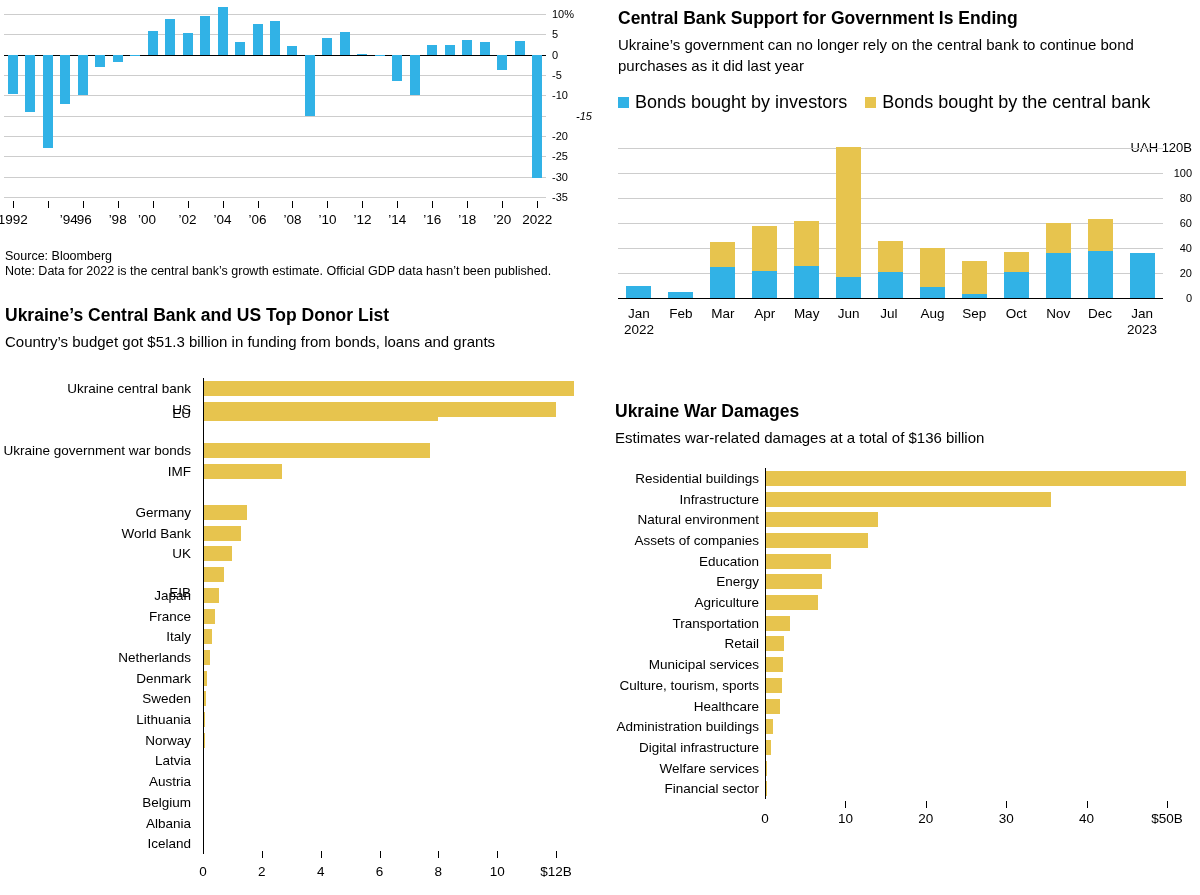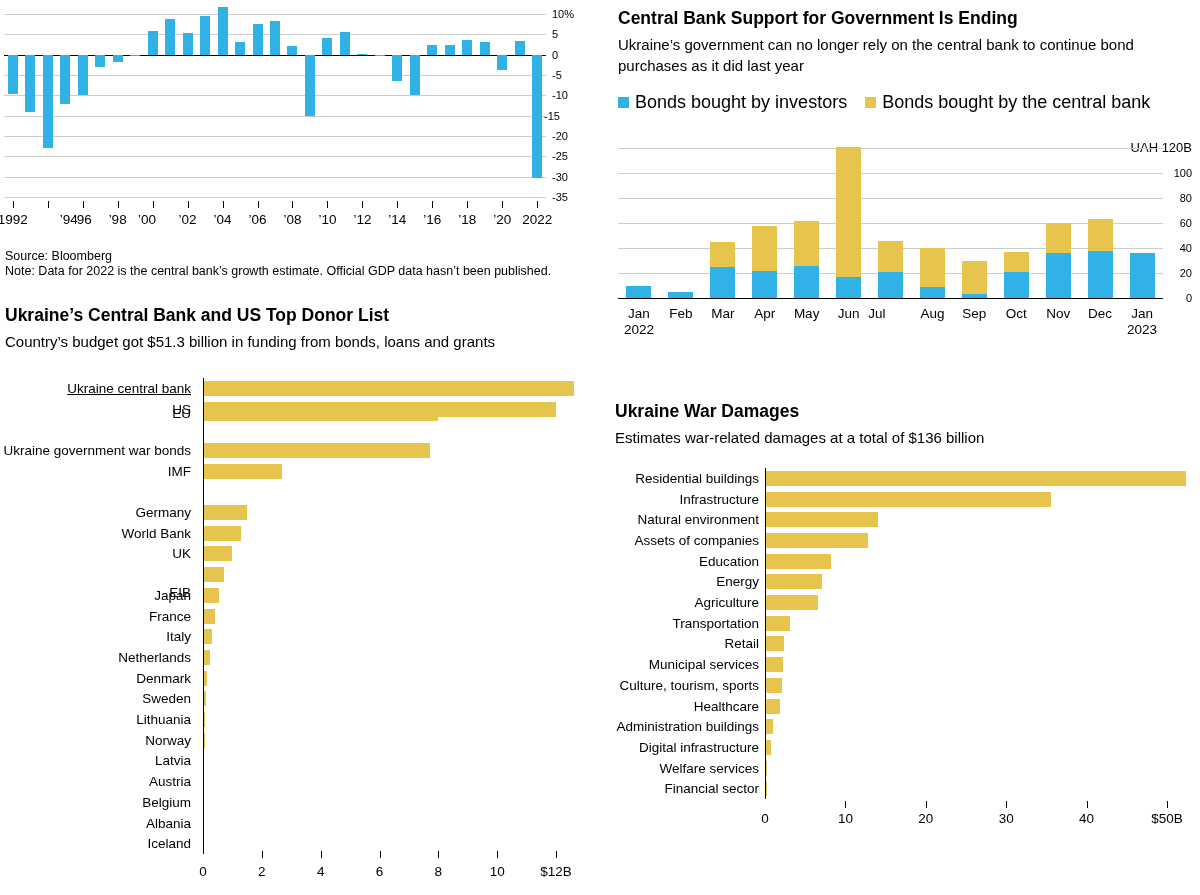--- a/index.html
+++ b/index.html
@@ -40,21 +40,21 @@
       <div class="grid" style="left: 4px; top: 115.667px; width: 542px;"></div>
       <div class="grid" style="left: 4px; top: 136px; width: 542px;"></div>
       <div class="grid" style="left: 4px; top: 156.333px; width: 542px;"></div>
       <div class="grid" style="left: 4px; top: 176.667px; width: 542px;"></div>
       <div class="grid" style="left: 4px; top: 197px; width: 542px;"></div>
       <div class="ylab" style="left: 552px; top: 6px;">10%</div>
       <div class="ylab" style="left: 552px; top: 26.3333px;">5</div>
       <div class="ylab" style="left: 552px; top: 46.6667px;">0</div>
       <div class="ylab" style="left: 552px; top: 67px;">-5</div>
       <div class="ylab" style="left: 552px; top: 87.3333px;">-10</div>
-      <div class="ylab" style="left: 544px; top: 107.667px;">-15</div>
+      <div class="ylab" style="left: 576px; top: 107.667px; font-style: italic;">-15</div>
       <div class="ylab" style="left: 552px; top: 128px;">-20</div>
       <div class="ylab" style="left: 552px; top: 148.333px;">-25</div>
       <div class="ylab" style="left: 552px; top: 168.667px;">-30</div>
       <div class="ylab" style="left: 552px; top: 189px;">-35</div>
       <div class="vbar" style="left: 7.74194px; width: 10px; top: 54.6667px; height: 39.4467px; background: rgb(49, 178, 230);"></div>
       <div class="vbar" style="left: 25.2258px; width: 10px; top: 54.6667px; height: 57.7467px; background: rgb(49, 178, 230);"></div>
       <div class="vbar" style="left: 42.7097px; width: 10px; top: 54.6667px; height: 93.1267px; background: rgb(49, 178, 230);"></div>
       <div class="vbar" style="left: 60.1935px; width: 10px; top: 54.6667px; height: 49.6133px; background: rgb(49, 178, 230);"></div>
       <div class="vbar" style="left: 77.6774px; width: 10px; top: 54.6667px; height: 40.6667px; background: rgb(49, 178, 230);"></div>
       <div class="vbar" style="left: 95.1613px; width: 10px; top: 54.6667px; height: 12.2px; background: rgb(49, 178, 230);"></div>
@@ -160,21 +160,21 @@
       <div class="vbar" style="left: 134.231px; width: 25px; top: 217.5px; height: 45px; background: rgb(231, 196, 78);"></div>
       <div class="xlab" style="left: 116.731px; top: 298px; width: 60px;">Apr</div>
       <div class="vbar" style="left: 176.154px; width: 25px; top: 257.5px; height: 32.5px; background: rgb(49, 178, 230);"></div>
       <div class="vbar" style="left: 176.154px; width: 25px; top: 212.5px; height: 45px; background: rgb(231, 196, 78);"></div>
       <div class="xlab" style="left: 158.654px; top: 298px; width: 60px;">May</div>
       <div class="vbar" style="left: 218.077px; width: 25px; top: 268.75px; height: 21.25px; background: rgb(49, 178, 230);"></div>
       <div class="vbar" style="left: 218.077px; width: 25px; top: 138.75px; height: 130px; background: rgb(231, 196, 78);"></div>
       <div class="xlab" style="left: 200.577px; top: 298px; width: 60px;">Jun</div>
       <div class="vbar" style="left: 260px; width: 25px; top: 263.75px; height: 26.25px; background: rgb(49, 178, 230);"></div>
       <div class="vbar" style="left: 260px; width: 25px; top: 232.5px; height: 31.25px; background: rgb(231, 196, 78);"></div>
-      <div class="xlab" style="left: 229px; top: 298px; width: 60px;">Jul</div>
+      <div class="xlab" style="left: 241px; top: 298px; width: 60px;">Jul</div>
       <div class="vbar" style="left: 301.923px; width: 25px; top: 278.75px; height: 11.25px; background: rgb(49, 178, 230);"></div>
       <div class="vbar" style="left: 301.923px; width: 25px; top: 240px; height: 38.75px; background: rgb(231, 196, 78);"></div>
       <div class="xlab" style="left: 284.423px; top: 298px; width: 60px;">Aug</div>
       <div class="vbar" style="left: 343.846px; width: 25px; top: 286.25px; height: 3.75px; background: rgb(49, 178, 230);"></div>
       <div class="vbar" style="left: 343.846px; width: 25px; top: 252.5px; height: 33.75px; background: rgb(231, 196, 78);"></div>
       <div class="xlab" style="left: 326.346px; top: 298px; width: 60px;">Sep</div>
       <div class="vbar" style="left: 385.769px; width: 25px; top: 263.75px; height: 26.25px; background: rgb(49, 178, 230);"></div>
       <div class="vbar" style="left: 385.769px; width: 25px; top: 243.75px; height: 20px; background: rgb(231, 196, 78);"></div>
       <div class="xlab" style="left: 368.269px; top: 298px; width: 60px;">Oct</div>
       <div class="vbar" style="left: 427.692px; width: 25px; top: 245px; height: 45px; background: rgb(49, 178, 230);"></div>
@@ -187,21 +187,21 @@
       <div class="xlab" style="left: 494.038px; top: 298px; width: 60px;">Jan
 2023</div>
     </div>
 </section>
 
 <section class="sec" style="left:0;top:300px;width:610px;height:595px">
   <div class="title" style="left:5px;top:5px">Ukraine’s Central Bank and US Top Donor List</div>
   <div class="subtitle" style="left:5px;top:31px;width:600px">Country’s budget got $51.3 billion in funding from bonds, loans and grants</div>
   <div class="plot">
       <div class="hrow" style="top: 78px; height: 20.7px;">
-        <div class="hlab" style="width: 197px; text-decoration: underline;">Ukraine central bank</div>
+        <div class="hlab" style="width: 197px;">Ukraine central bank</div>
         <div class="hbar" style="left: 203px; top: 2.85px; width: 370.692px; background: rgb(231, 196, 78);"></div>
       </div>
       <div class="hrow" style="top: 98.7px; height: 20.7px;">
         <div class="hlab" style="width: 197px; text-align: right;">US</div>
         <div class="hbar" style="left: 203px; top: 2.85px; width: 353.04px; background: rgb(231, 196, 78);"></div>
       </div>
       <div class="hrow" style="top: 103px; height: 20.7px;">
         <div class="hlab" style="width: 197px;">EU</div>
         <div class="hbar" style="left: 203px; top: 2.85px; width: 235.36px; background: rgb(231, 196, 78);"></div>
       </div>

